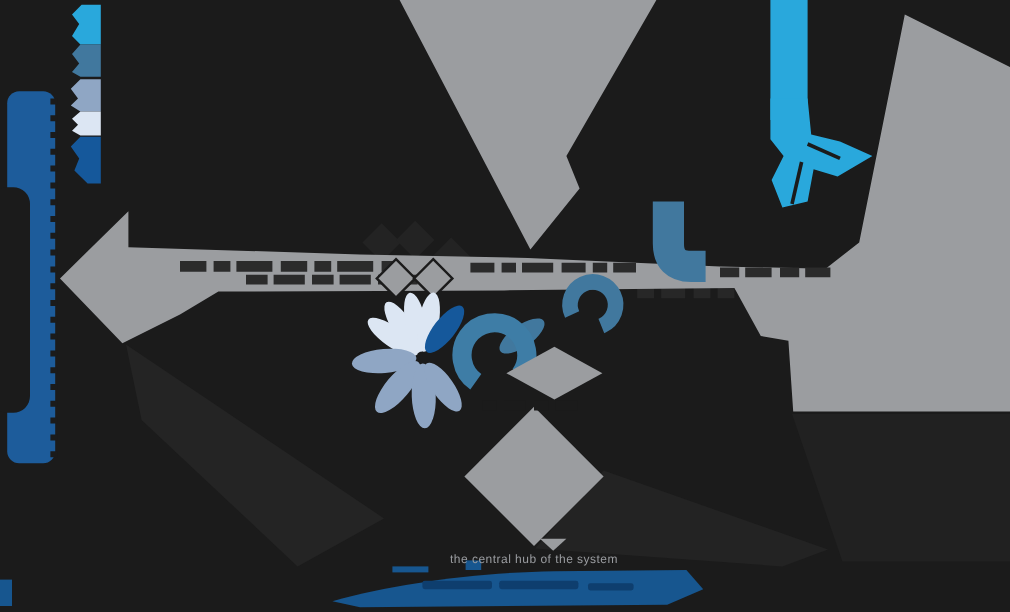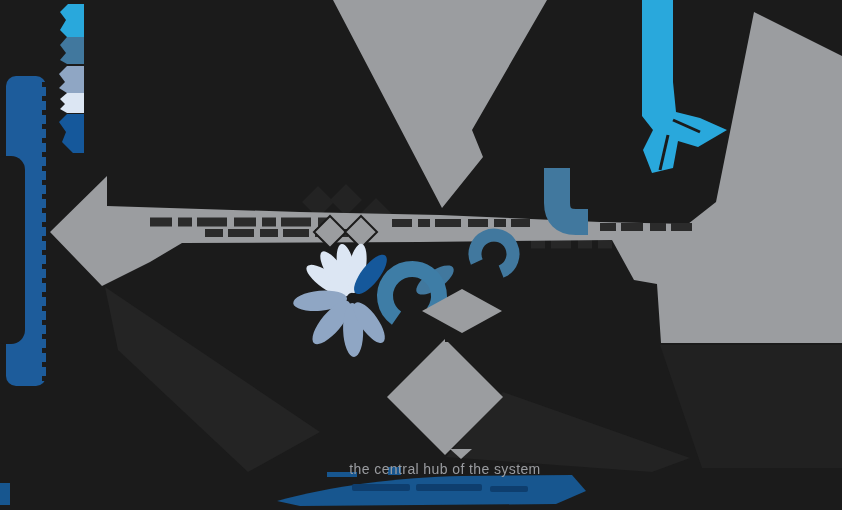--- a/index.html
+++ b/index.html
@@ -4,21 +4,21 @@
 <style>
   html,body{margin:0;padding:0;background:#000;}
   .stage{
     position:relative;width:842px;height:510px;overflow:hidden;
     background:#1b1b1b;
     font-family:"Liberation Sans", sans-serif;
   }
   .stage svg{position:absolute;left:0;top:0;}
   .caption{
     position:absolute;left:315px;top:461px;width:260px;
-    text-align:center;font-size:14px;letter-spacing:.4px;
+    text-align:center;font-size:10px;letter-spacing:.4px;
     color:#9a9ca0;white-space:nowrap;
   }
 </style>
 </head>
 <body>
 
 <div class="stage">
   <svg width="842" height="510" viewBox="0 0 842 510">
 
     <g>

